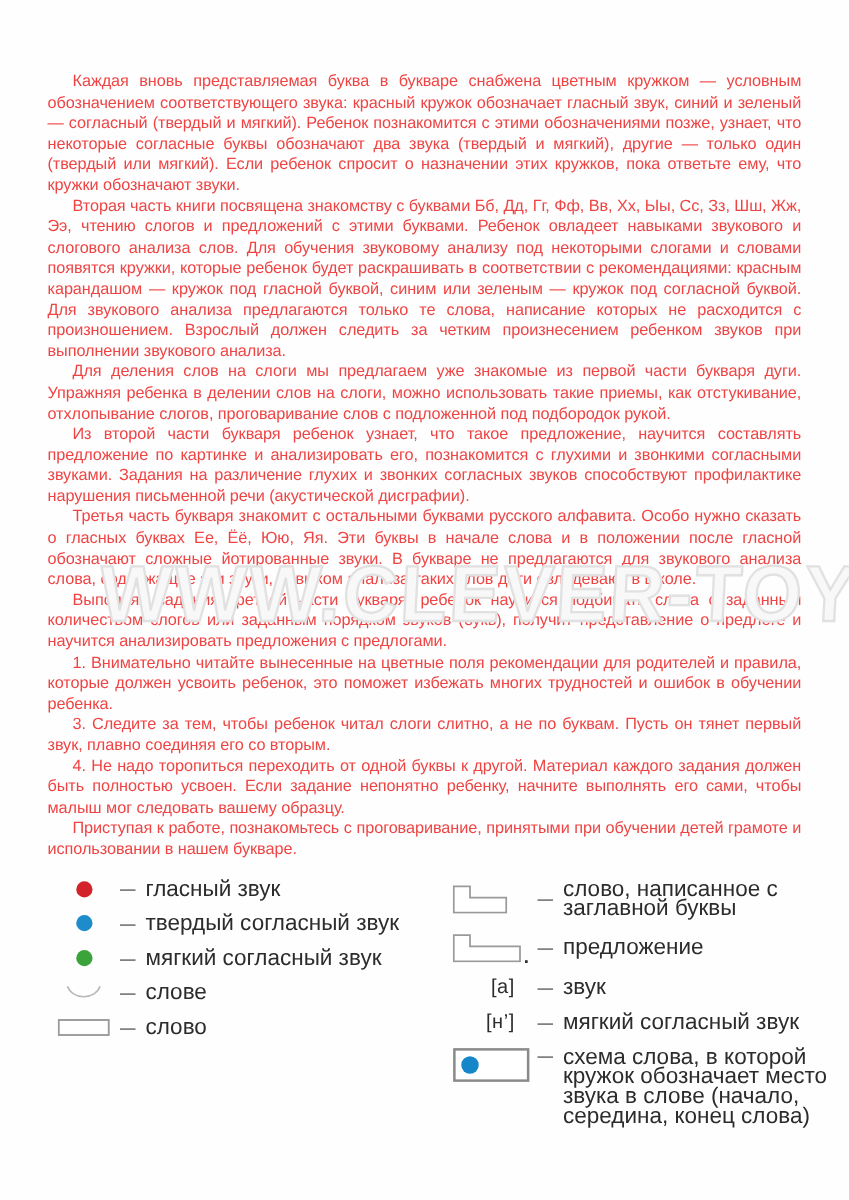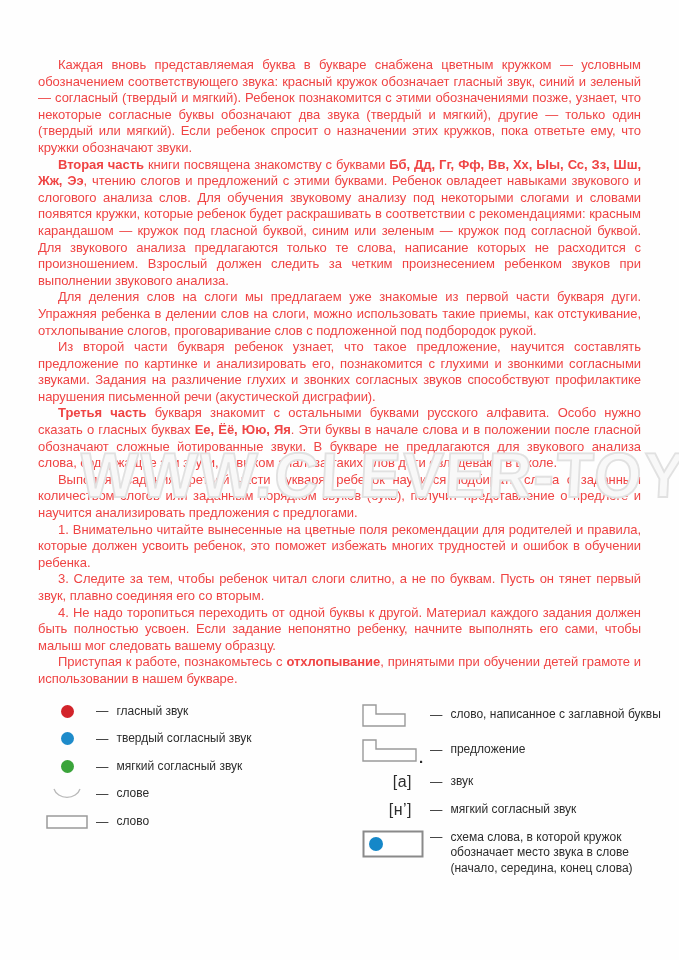--- a/index.html
+++ b/index.html
@@ -10,21 +10,21 @@
   .page{position:relative;width:679px;height:960px;}
 
   
   .text-block{
     position:relative;z-index:1;
     padding:57px 38px 0 38px;
     font-size:13px;line-height:16.6px;letter-spacing:-0.05px;
     color:#ef4444;text-align:justify;
   }
   .text-block p{margin:0;text-indent:20px;}
-  .text-block b{font-weight:bold;}
+  .text-block b{font-weight:normal;}
 
   
   .watermark{
     position:absolute;top:440px;left:80px;z-index:3;
     font-size:61px;font-weight:bold;letter-spacing:2px;white-space:nowrap;
     color:rgba(255,255,255,0.62);
     -webkit-text-stroke:1.8px #e1e1e1;
     text-shadow:0 0 1px #ececec;
     transform:skewX(-3deg) scaleY(1.04);
     pointer-events:none;
@@ -34,42 +34,42 @@
   .legend{display:flex;padding:16px 16px 0 44px;position:relative;z-index:1;}
   .lg-col-left{width:318px;flex:none;}
   .lg-col-right{flex:1;}
   .lg-row{display:flex;align-items:center;margin-bottom:12px;min-height:15px;}
   .lg-row.top{align-items:flex-start;}
   .lg-icon{width:46px;flex:none;display:flex;justify-content:center;align-items:center;}
   .lg-icon-r{width:62px;flex:none;display:flex;align-items:center;box-sizing:border-box;}
   .lg-icon-r.right{justify-content:flex-end;padding-right:12px;}
   .lg-icon-r.bottom{align-items:flex-end;}
   .dash{margin:0 8px 0 6px;color:#2c2c2c;font-size:12.4px;flex:none;}
-  .lg-label{font-size:12px;color:#2c2c2c;line-height:15.6px;max-width:238px;}
+  .lg-label{font-size:18px;color:#2c2c2c;line-height:15.6px;max-width:238px;}
   .bracket{font-size:16px;color:#2c2c2c;letter-spacing:0.5px;line-height:16px;}
   .period{font-weight:bold;font-size:15px;margin-left:2px;line-height:8px;color:#2c2c2c;}
 </style>
 </head>
 <body>
 
 <div class="page">
 
   <div class="watermark">WWW.CLEVER-TOY.RU</div>
 
   <div class="text-block">
       <p><span>Каждая вновь представляемая буква в букваре снабжена цветным кружком — условным обозначением соответствующего звука: красный кружок обозначает гласный звук, синий и зеленый — согласный (твердый и мягкий). Ребенок познакомится с этими обозначениями позже, узнает, что некоторые согласные буквы обозначают два звука (твердый и мягкий), другие — только один (твердый или мягкий). Если ребенок спросит о назначении этих кружков, пока ответьте ему, что кружки обозначают звуки.</span></p>
       <p><b>Вторая часть</b><span> книги посвящена знакомству с буквами </span><b>Бб, Дд, Гг, Фф, Вв, Хх, Ыы, Сс, Зз, Шш, Жж, Ээ</b><span>, чтению слогов и предложений с этими буквами. Ребенок овладеет навыками звукового и слогового анализа слов. Для обучения звуковому анализу под некоторыми слогами и словами появятся кружки, которые ребенок будет раскрашивать в соответствии с рекомендациями: красным карандашом — кружок под гласной буквой, синим или зеленым — кружок под согласной буквой. Для звукового анализа предлагаются только те слова, написание которых не расходится с произношением. Взрослый должен следить за четким произнесением ребенком звуков при выполнении звукового анализа.</span></p>
       <p><span>Для деления слов на слоги мы предлагаем уже знакомые из первой части букваря дуги. Упражняя ребенка в делении слов на слоги, можно использовать такие приемы, как отстукивание, отхлопывание слогов, проговаривание слов с подложенной под подбородок рукой.</span></p>
       <p><span>Из второй части букваря ребенок узнает, что такое предложение, научится составлять предложение по картинке и анализировать его, познакомится с глухими и звонкими согласными звуками. Задания на различение глухих и звонких согласных звуков способствуют профилактике нарушения письменной речи (акустической дисграфии).</span></p>
       <p><b>Третья часть</b><span> букваря знакомит с остальными буквами русского алфавита. Особо нужно сказать о гласных буквах </span><b>Ее, Ёё, Юю, Яя</b><span>. Эти буквы в начале слова и в положении после гласной обозначают сложные йотированные звуки. В букваре не предлагаются для звукового анализа слова, содержащие эти звуки, навыком анализа таких слов дети овладевают в школе.</span></p>
       <p><span>Выполняя задания третьей части букваря, ребенок научится подбирать слова с заданным количеством слогов или заданным порядком звуков (букв), получит представление о предлоге и научится анализировать предложения с предлогами.</span></p>
       <p><span>1. Внимательно читайте вынесенные на цветные поля рекомендации для родителей и правила, которые должен усвоить ребенок, это поможет избежать многих трудностей и ошибок в обучении ребенка.</span></p>
       <p><span>3. Следите за тем, чтобы ребенок читал слоги слитно, а не по буквам. Пусть он тянет первый звук, плавно соединяя его со вторым.</span></p>
       <p><span>4. Не надо торопиться переходить от одной буквы к другой. Материал каждого задания должен быть полностью усвоен. Если задание непонятно ребенку, начните выполнять его сами, чтобы малыш мог следовать вашему образцу.</span></p>
-      <p><span>Приступая к работе, познакомьтесь с </span><b>отхлопывание</b><span>, принятыми при обучении детей грамоте и использовании в нашем букваре.</span></p>
+      <p><span>Приступая к работе, познакомьтесь с </span><b>проговаривание</b><span>, принятыми при обучении детей грамоте и использовании в нашем букваре.</span></p>
     </div>
 
   <div class="legend">
     <div class="lg-col-left">
 
       <div class="lg-row">
         <span class="lg-icon">
           <svg width="15" height="15">
               <circle cx="7.5" cy="7.5" r="6.5" fill="#d2232a"></circle>
             </svg>

